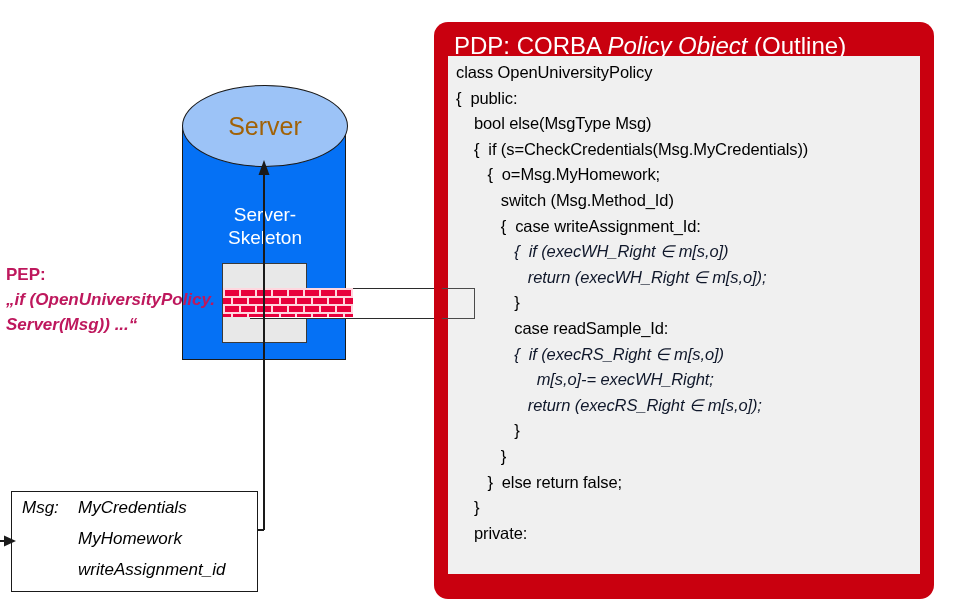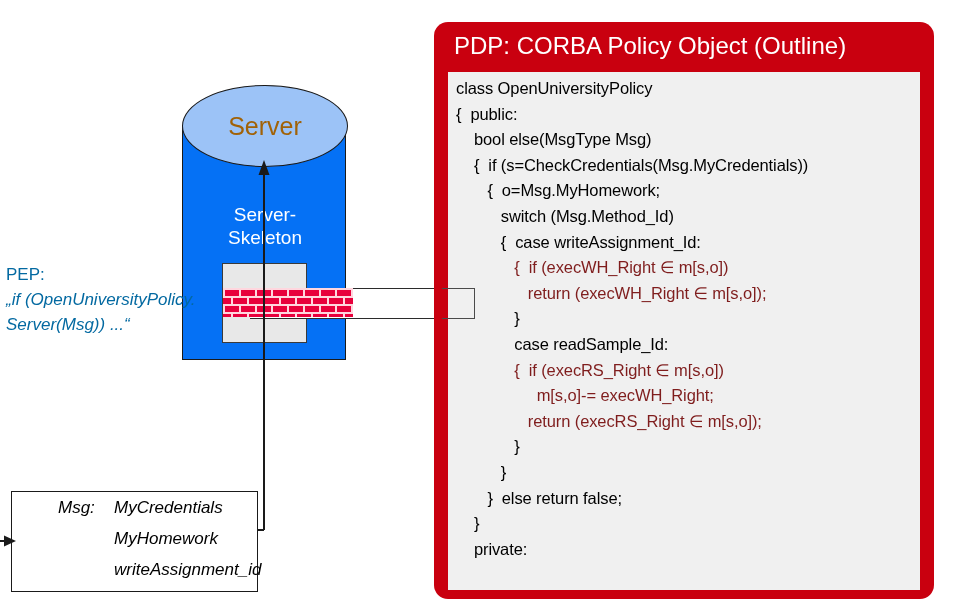--- a/index.html
+++ b/index.html
@@ -132,22 +132,23 @@
   }
 
   
   #pep-label {
     position: absolute;
     left: 6px;
     top: 262px;
     width: 230px;
     font-size: 17px;
     line-height: 25px;
-    color: #0369a1;
+    color: #be185d;
     z-index: 9;
+    font-weight: bold;
   }
   #pep-label .it { font-style: italic; }
 
   
   #msg-box {
     position: absolute;
     left: 11px;
     top: 491px;
     width: 247px;
     height: 101px;
@@ -157,21 +158,21 @@
     z-index: 9;
   }
   #msg-box .row {
     font-style: italic;
     font-size: 17px;
     line-height: 31px;
     color: #000;
     padding-left: 10px;
     white-space: nowrap;
   }
-  #msg-box .row .ind { display: inline-block; width: 56px; margin-left: 36px; }
+  #msg-box .row .ind { display: inline-block; width: 56px; }
 
   
   #wires {
     position: absolute;
     left: 0; top: 0;
     width: 953px; height: 606px;
     z-index: 10;
     pointer-events: none;
   }
 
@@ -188,40 +189,40 @@
     z-index: 11;
   }
   #pdp-title {
     position: absolute;
     left: 20px;
     top: 10px;
     font-size: 24px;
     color: #ffffff;
     white-space: nowrap;
   }
-  #pdp-title .it { }
+  #pdp-title .it { font-style: italic; }
   #pdp-code {
     position: absolute;
     left: 14px;
-    top: 50px;
+    top: 34px;
     width: 472px;
     height: 518px;
     background: #f0f0f0;
     box-sizing: border-box;
     padding: 4px 0 0 8px;
     overflow: hidden;
   }
   .code-line {
     font-size: 16.5px;
     line-height: 25.6px;
     color: #000000;
     white-space: pre;
     letter-spacing: -0.1px;
   }
-  .code-line.blue { color: #7f1d1d; }
+  .code-line.blue { color: #0f172a; font-style: italic; }
 </style>
 </head>
 <body>
 
 <div id="server-cylinder">
   <div id="server-body"></div>
   <div id="server-top-ellipse"></div>
   <div id="server-title">Server</div>
   <div id="skeleton-label">
     <div>Server-</div>

